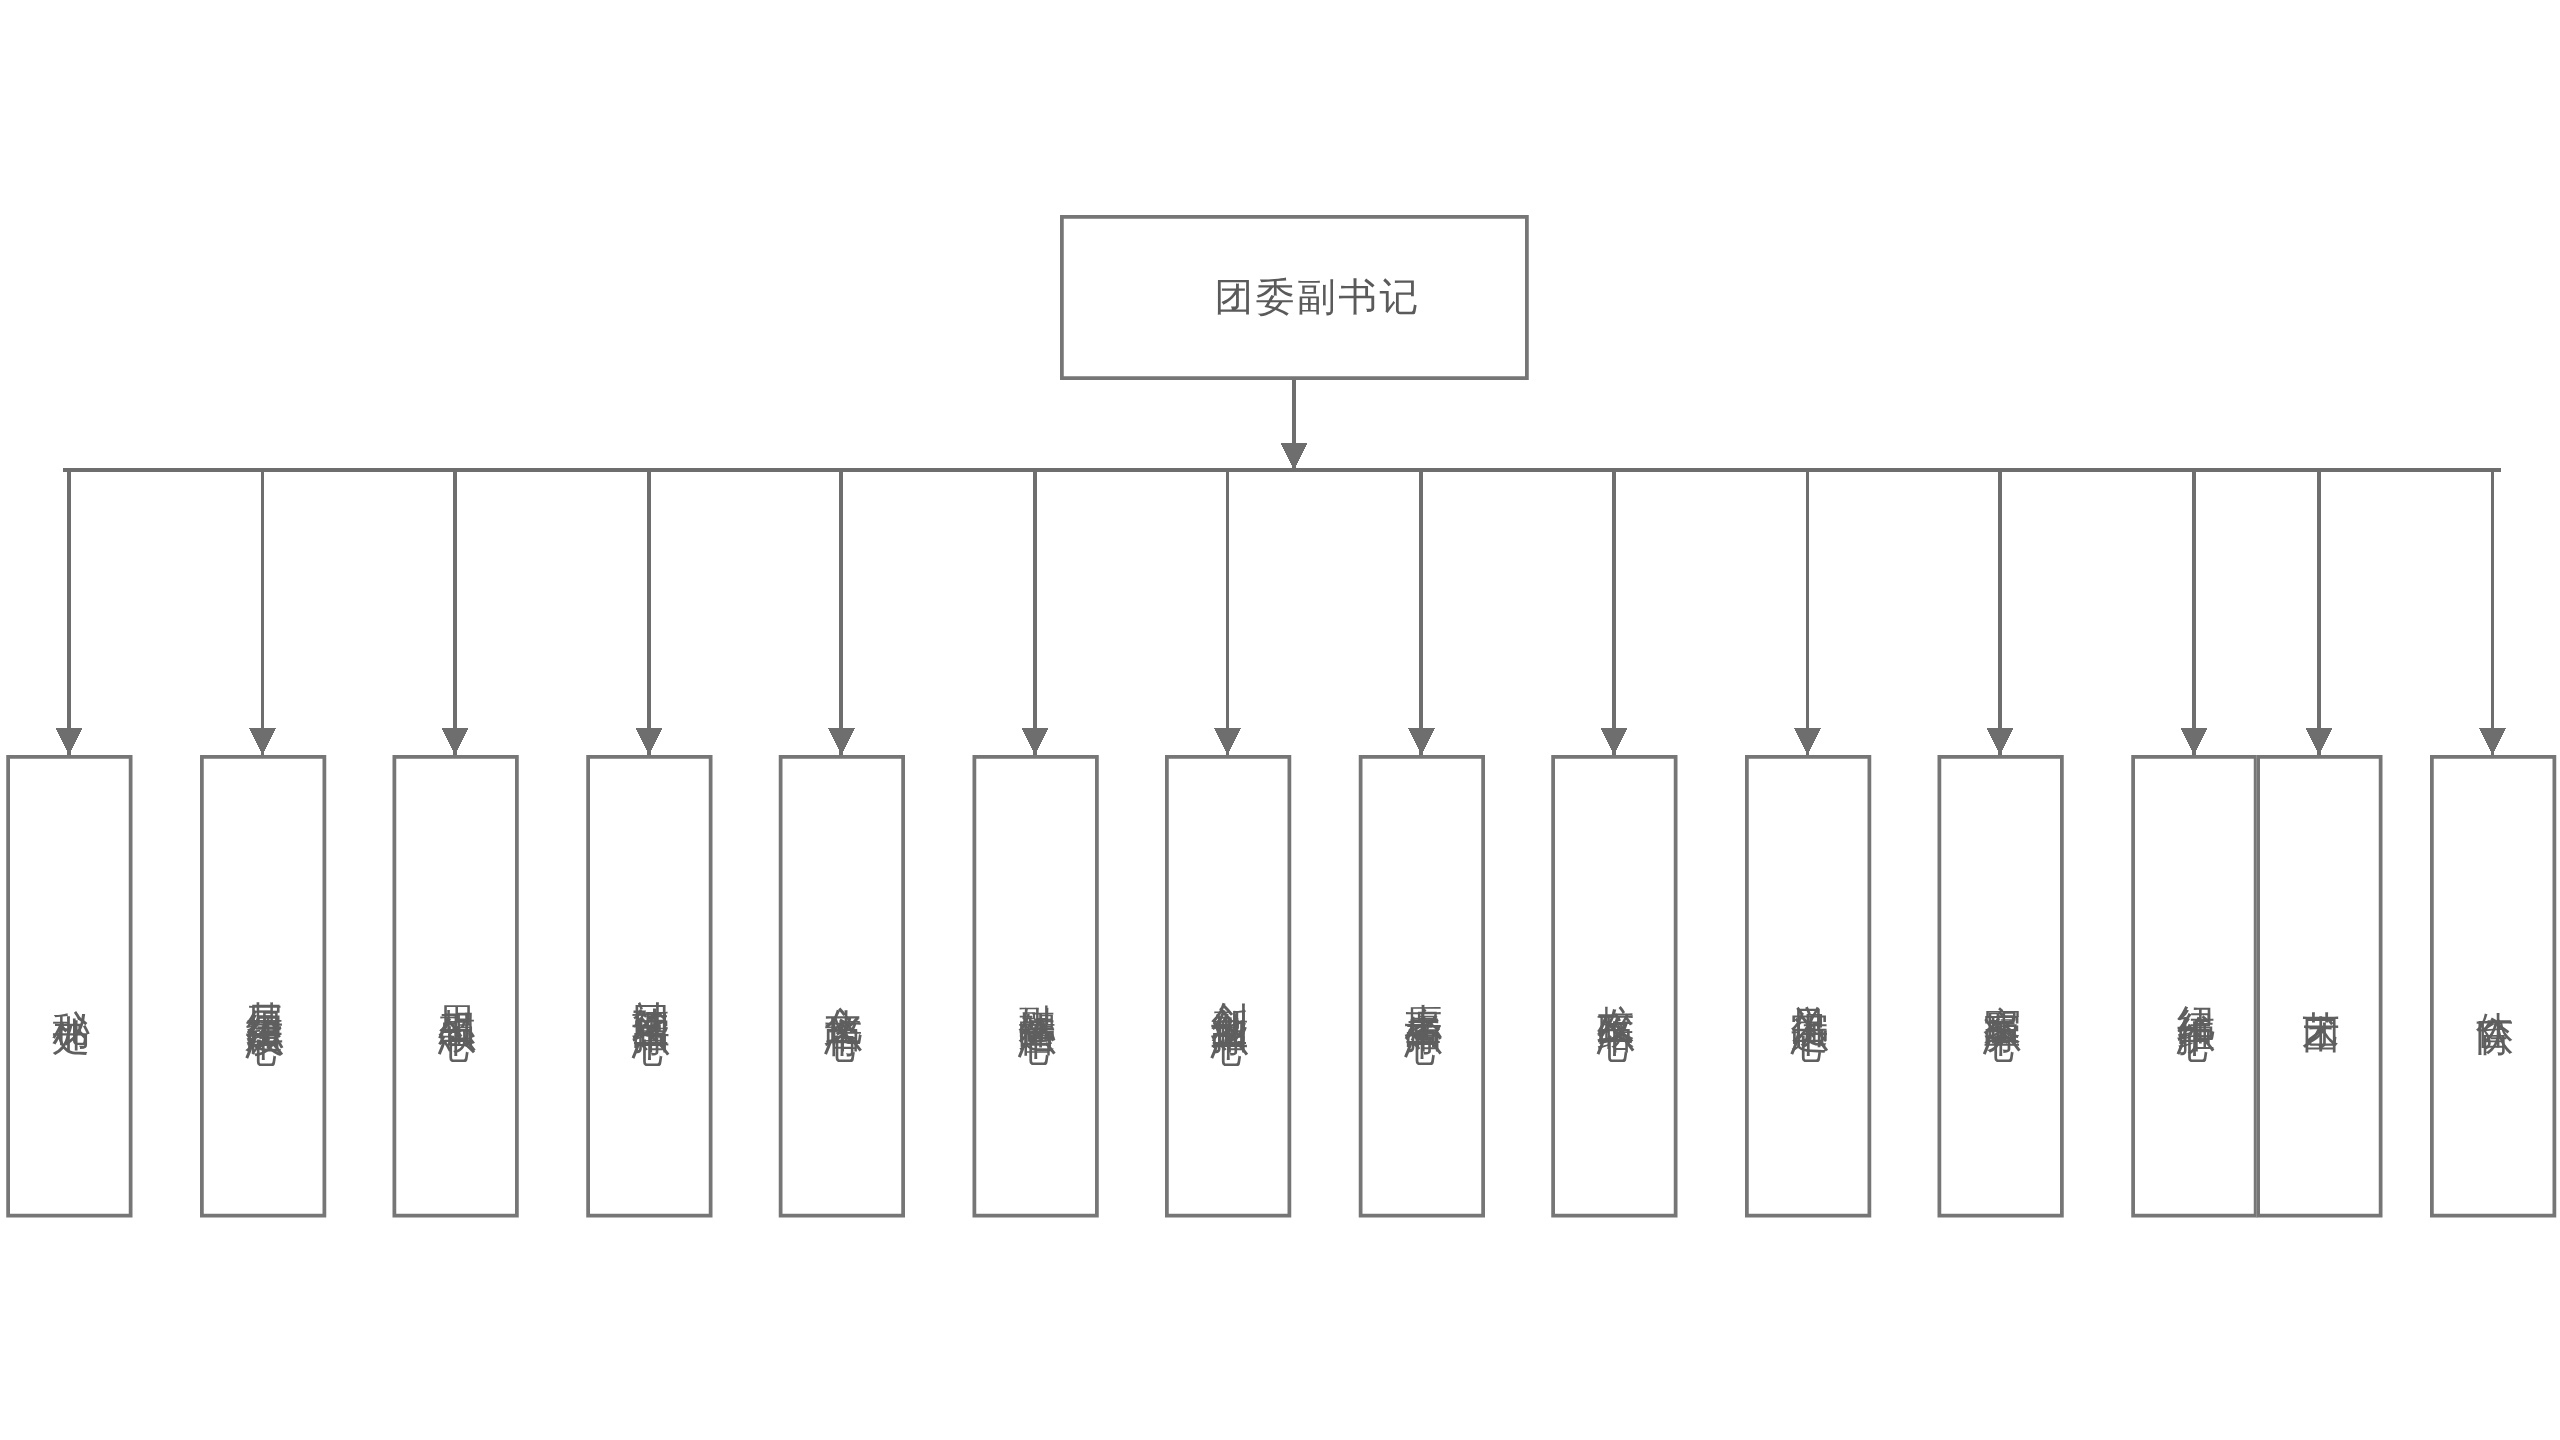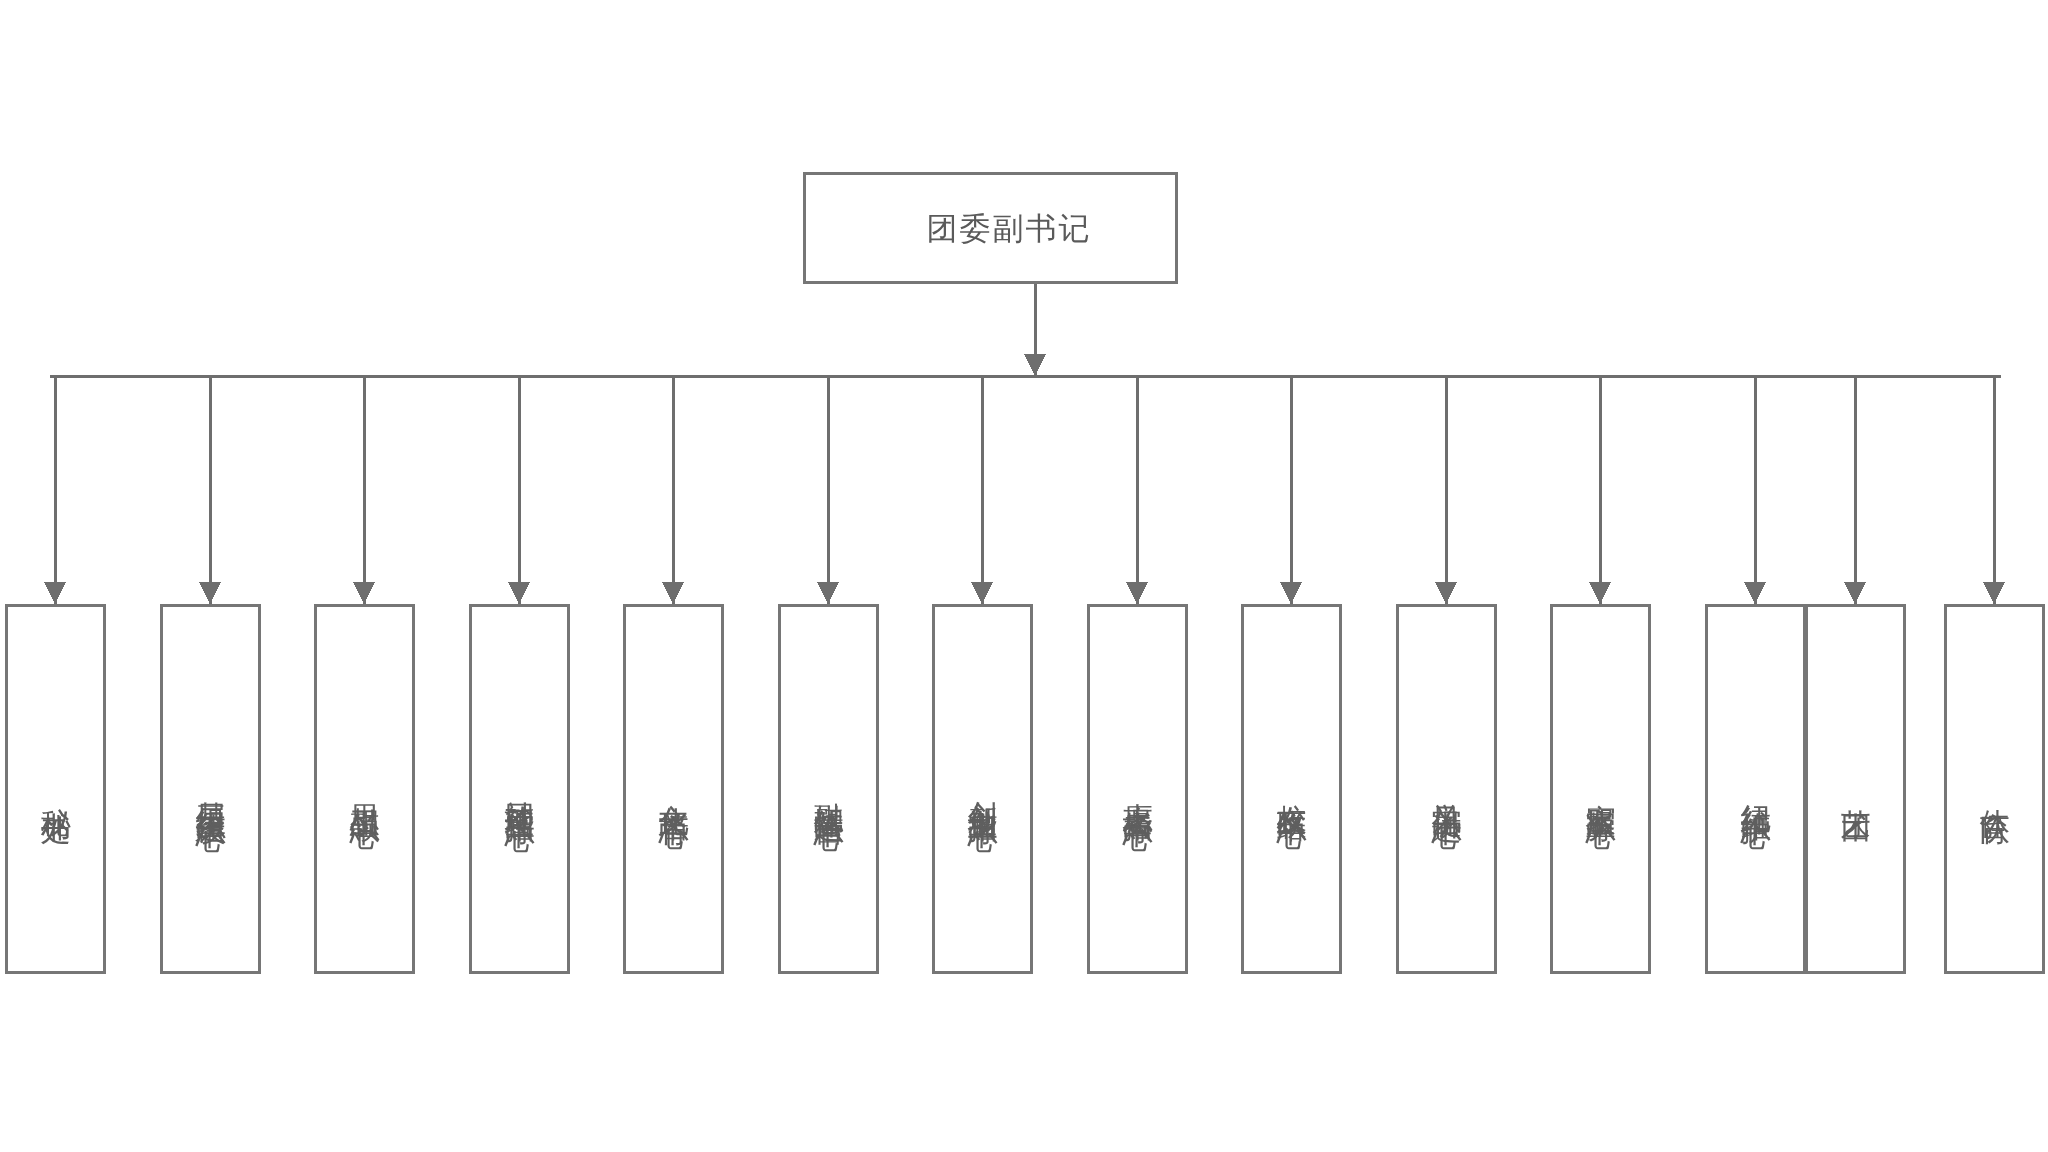--- a/index.html
+++ b/index.html
@@ -36,24 +36,24 @@
     position: absolute;
     box-sizing: border-box;
     border: 3px solid #767676;
     background: #ffffff;
     display: flex;
     align-items: center;
     justify-content: center;
   }
 
   .root-box {
-    left: 803px;
+    left: 848px;
     top: 172px;
     width: 375px;
-    height: 112px;
+    height: 132px;
     padding-left: 37px;
   }
 
   .root-label {
     font-size: 31px;
     line-height: 1;
     color: #5a5a5a;
     letter-spacing: 2px;
     white-space: nowrap;
     font-weight: 400;

